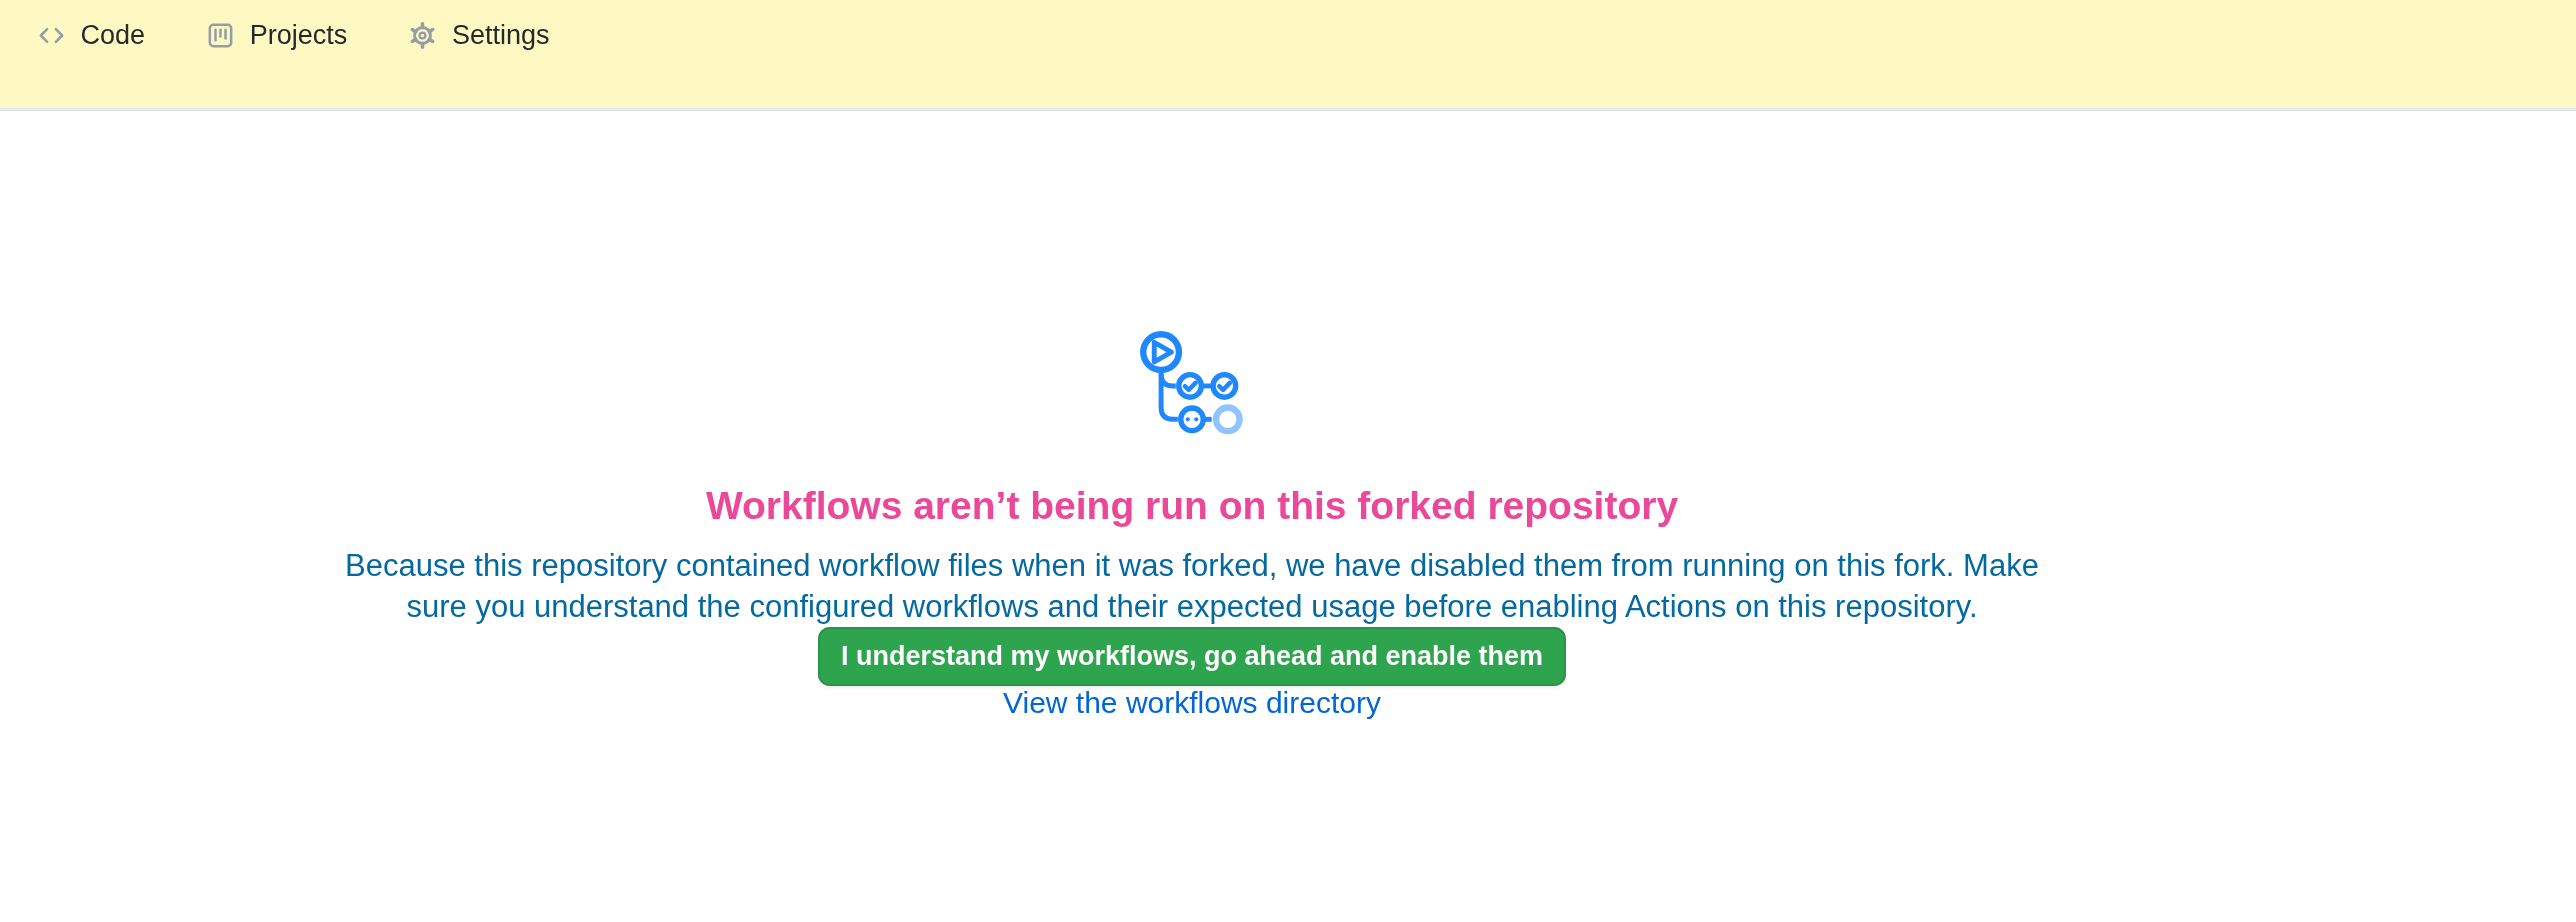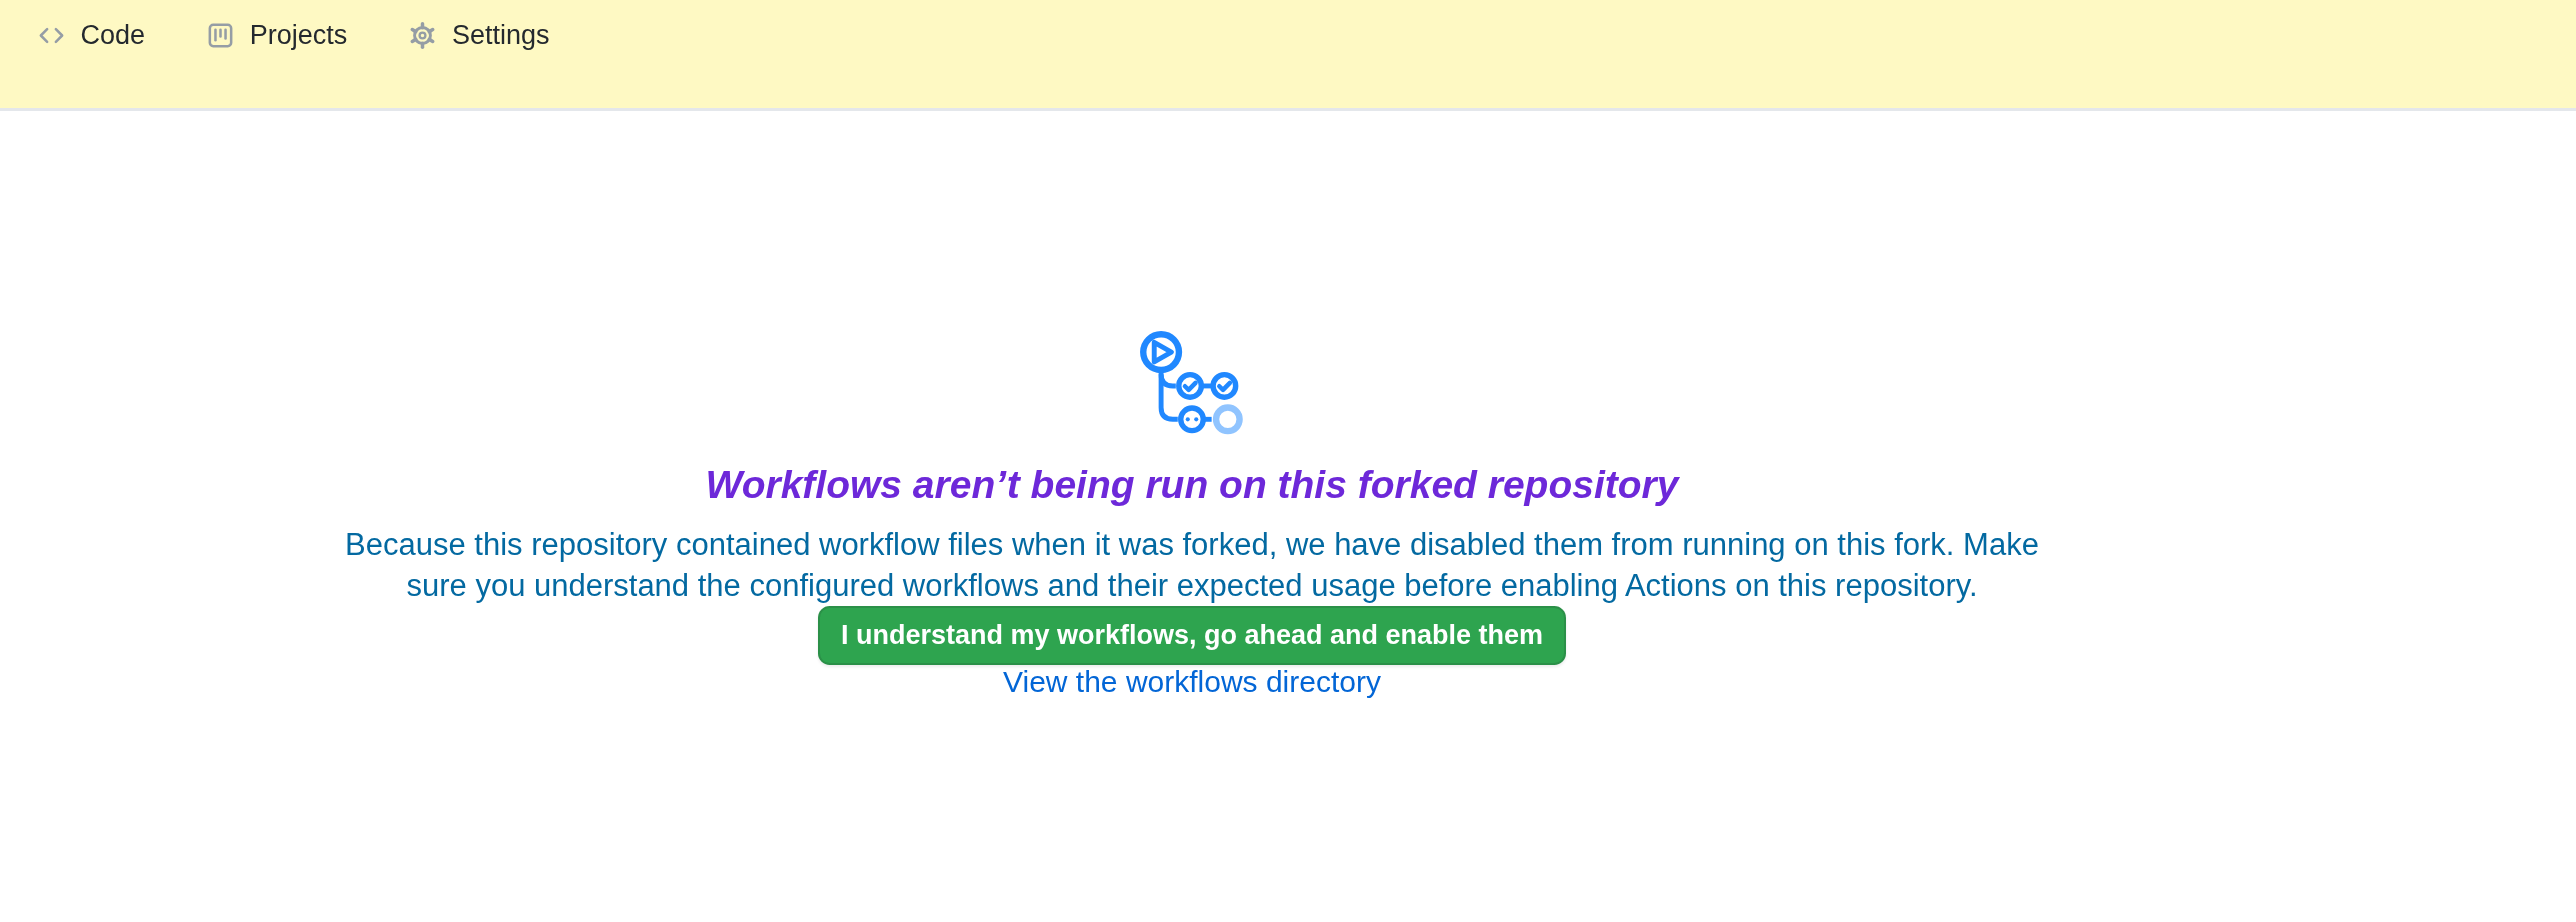--- a/index.html
+++ b/index.html
@@ -59,26 +59,25 @@
   .content {
     width: 2384px;          
     text-align: center;
   }
   .workflow-icon-wrap {
     display: inline-block;
     margin-top: 220px;
     line-height: 0;
   }
   .empty-title {
-    margin: 21px 0 0 0;
+    margin: 42px 0 0 0;
     font-size: 39px;
     line-height: 47px;
     font-weight: 700;
-    color: #6d28d9;
-    font-style: italic;
+    color: #ec4899;
   }
   .empty-desc {
     margin: 15.6px auto 0 auto;
     max-width: 1739px;
     font-size: 31px;
     line-height: 41px;
     color: #0369a1;
   }
   .enable-btn {
     display: inline-block;

